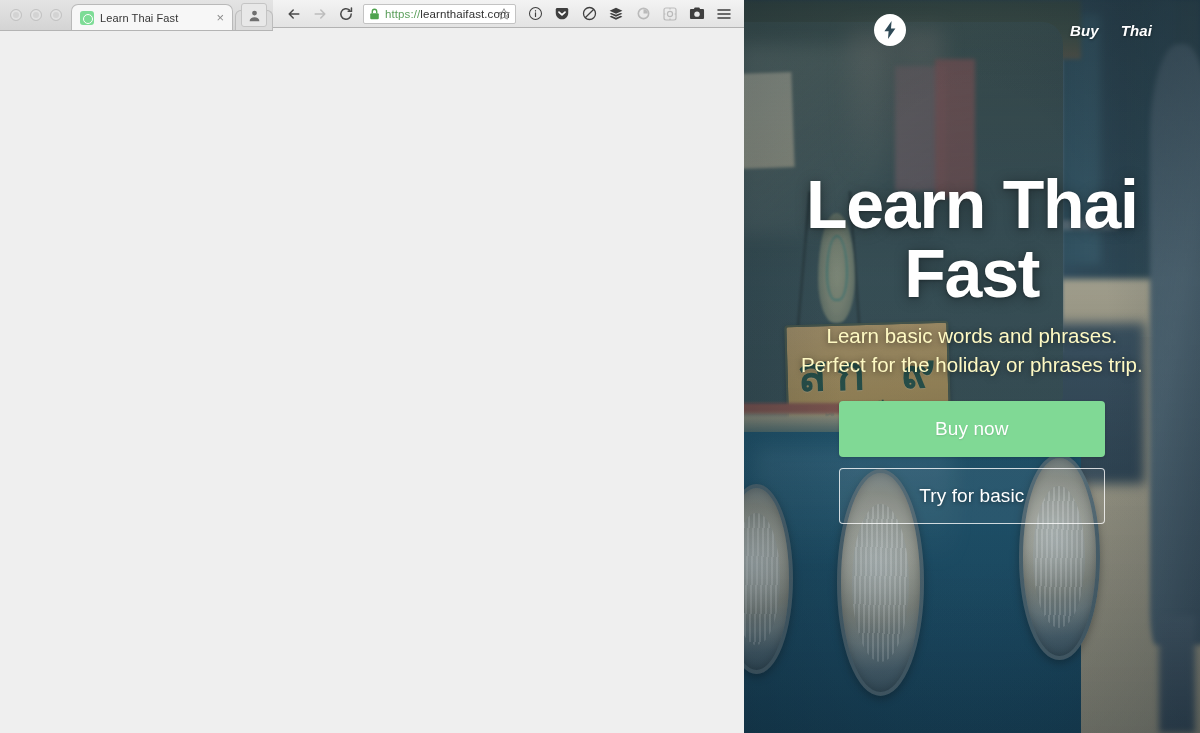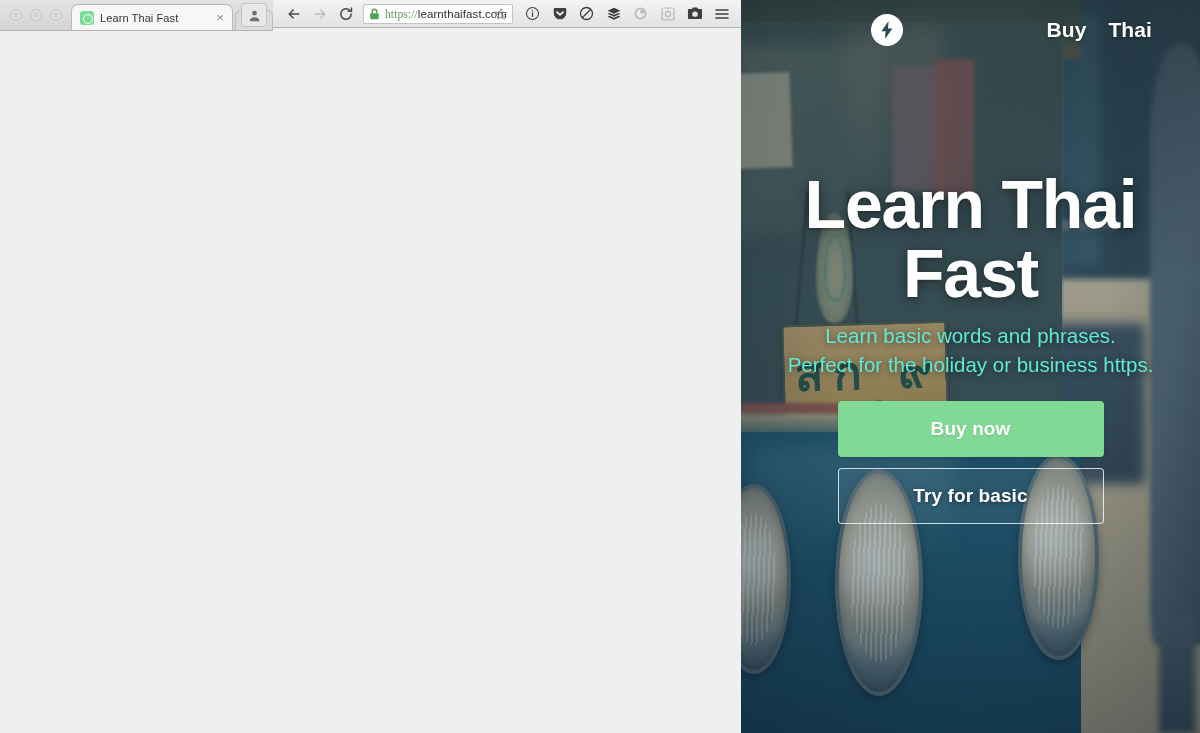--- a/index.html
+++ b/index.html
@@ -158,21 +158,21 @@
     margin: 0 6px 0 4px;
     position: relative;
   }
   .lock { margin-right: 5px; display:flex; align-items:center; }
   .url-text {
     font-size: 11.5px;
     color: #2f2f2f;
     letter-spacing: .1px;
     white-space: nowrap;
   }
-  .url-text .scheme { color: #5a9e5a; font-family: Liberation Serif, serif; }
+  .url-text .scheme { color: #5a9e5a; }
   .star-btn {
     position: absolute;
     right: 4px; top: 2px;
     display: flex; align-items: center;
   }
 
   .ext-icons {
     display: flex;
     align-items: center;
     gap: 0px;
@@ -466,25 +466,26 @@
   }
   .logo svg { display:block; }
   .nav-links {
     margin-left: auto;
     display: flex;
     align-items: center;
     gap: 22px;
   }
   .nav-links a {
     color: #ffffff;
-    font-size: 21px;
+    font-size: 15px;
     font-weight: 600;
     text-decoration: none;
     text-shadow: 0 1px 3px rgba(0,0,0,.45);
     letter-spacing: .1px;
+    font-style: italic;
   }
 
   
   .hero-copy {
     position: absolute;
     left: 0; right: 0;
     top: 170px;
     z-index: 5;
     text-align: center;
     padding: 0 40px;
@@ -492,21 +493,21 @@
   .hero-title {
     color: #ffffff;
     font-size: 68px;
     font-weight: 700;
     line-height: 1.02;
     letter-spacing: -1.2px;
     text-shadow: 0 2px 14px rgba(0,0,0,.38), 0 1px 3px rgba(0,0,0,.3);
   }
   .hero-sub {
     margin-top: 12px;
-    color: #5eead4;
+    color: #fef9c3;
     font-size: 20.5px;
     font-weight: 400;
     line-height: 1.42;
     text-shadow: 0 1px 6px rgba(0,0,0,.55);
   }
   .hero-sub div { white-space: nowrap; }
 
   .cta-wrap {
     margin: 22px auto 0;
     width: 266px;
@@ -518,21 +519,20 @@
     height: 56px;
     border-radius: 4px;
     display: flex;
     align-items: center;
     justify-content: center;
     font-size: 19px;
     color: #ffffff;
     cursor: pointer;
     letter-spacing: .1px;
     text-decoration: none;
-    font-weight: bold;
   }
   .btn-primary {
     background: #80d995;
     box-shadow: 0 1px 3px rgba(0,0,0,.18);
     text-shadow: 0 1px 2px rgba(0,0,0,.12);
   }
   .btn-ghost {
     background: rgba(255,255,255,.06);
     border: 1.5px solid rgba(255,255,255,.78);
     text-shadow: 0 1px 4px rgba(0,0,0,.45);
@@ -723,21 +723,21 @@
       <div class="nav-links">
         <a href="#">Buy</a>
         <a href="#">Thai</a>
       </div>
     </div>
 
     <div class="hero-copy">
       <h1 class="hero-title">Learn Thai Fast</h1>
       <div class="hero-sub">
         <div>Learn basic words and phrases.</div>
-        <div>Perfect for the holiday or business https.</div>
+        <div>Perfect for the holiday or phrases trip.</div>
       </div>
 
       <div class="cta-wrap">
         <a class="btn btn-primary" href="#">Buy now</a>
         <a class="btn btn-ghost" href="#">Try for basic</a>
       </div>
     </div>
 
   </div>
 </div>

